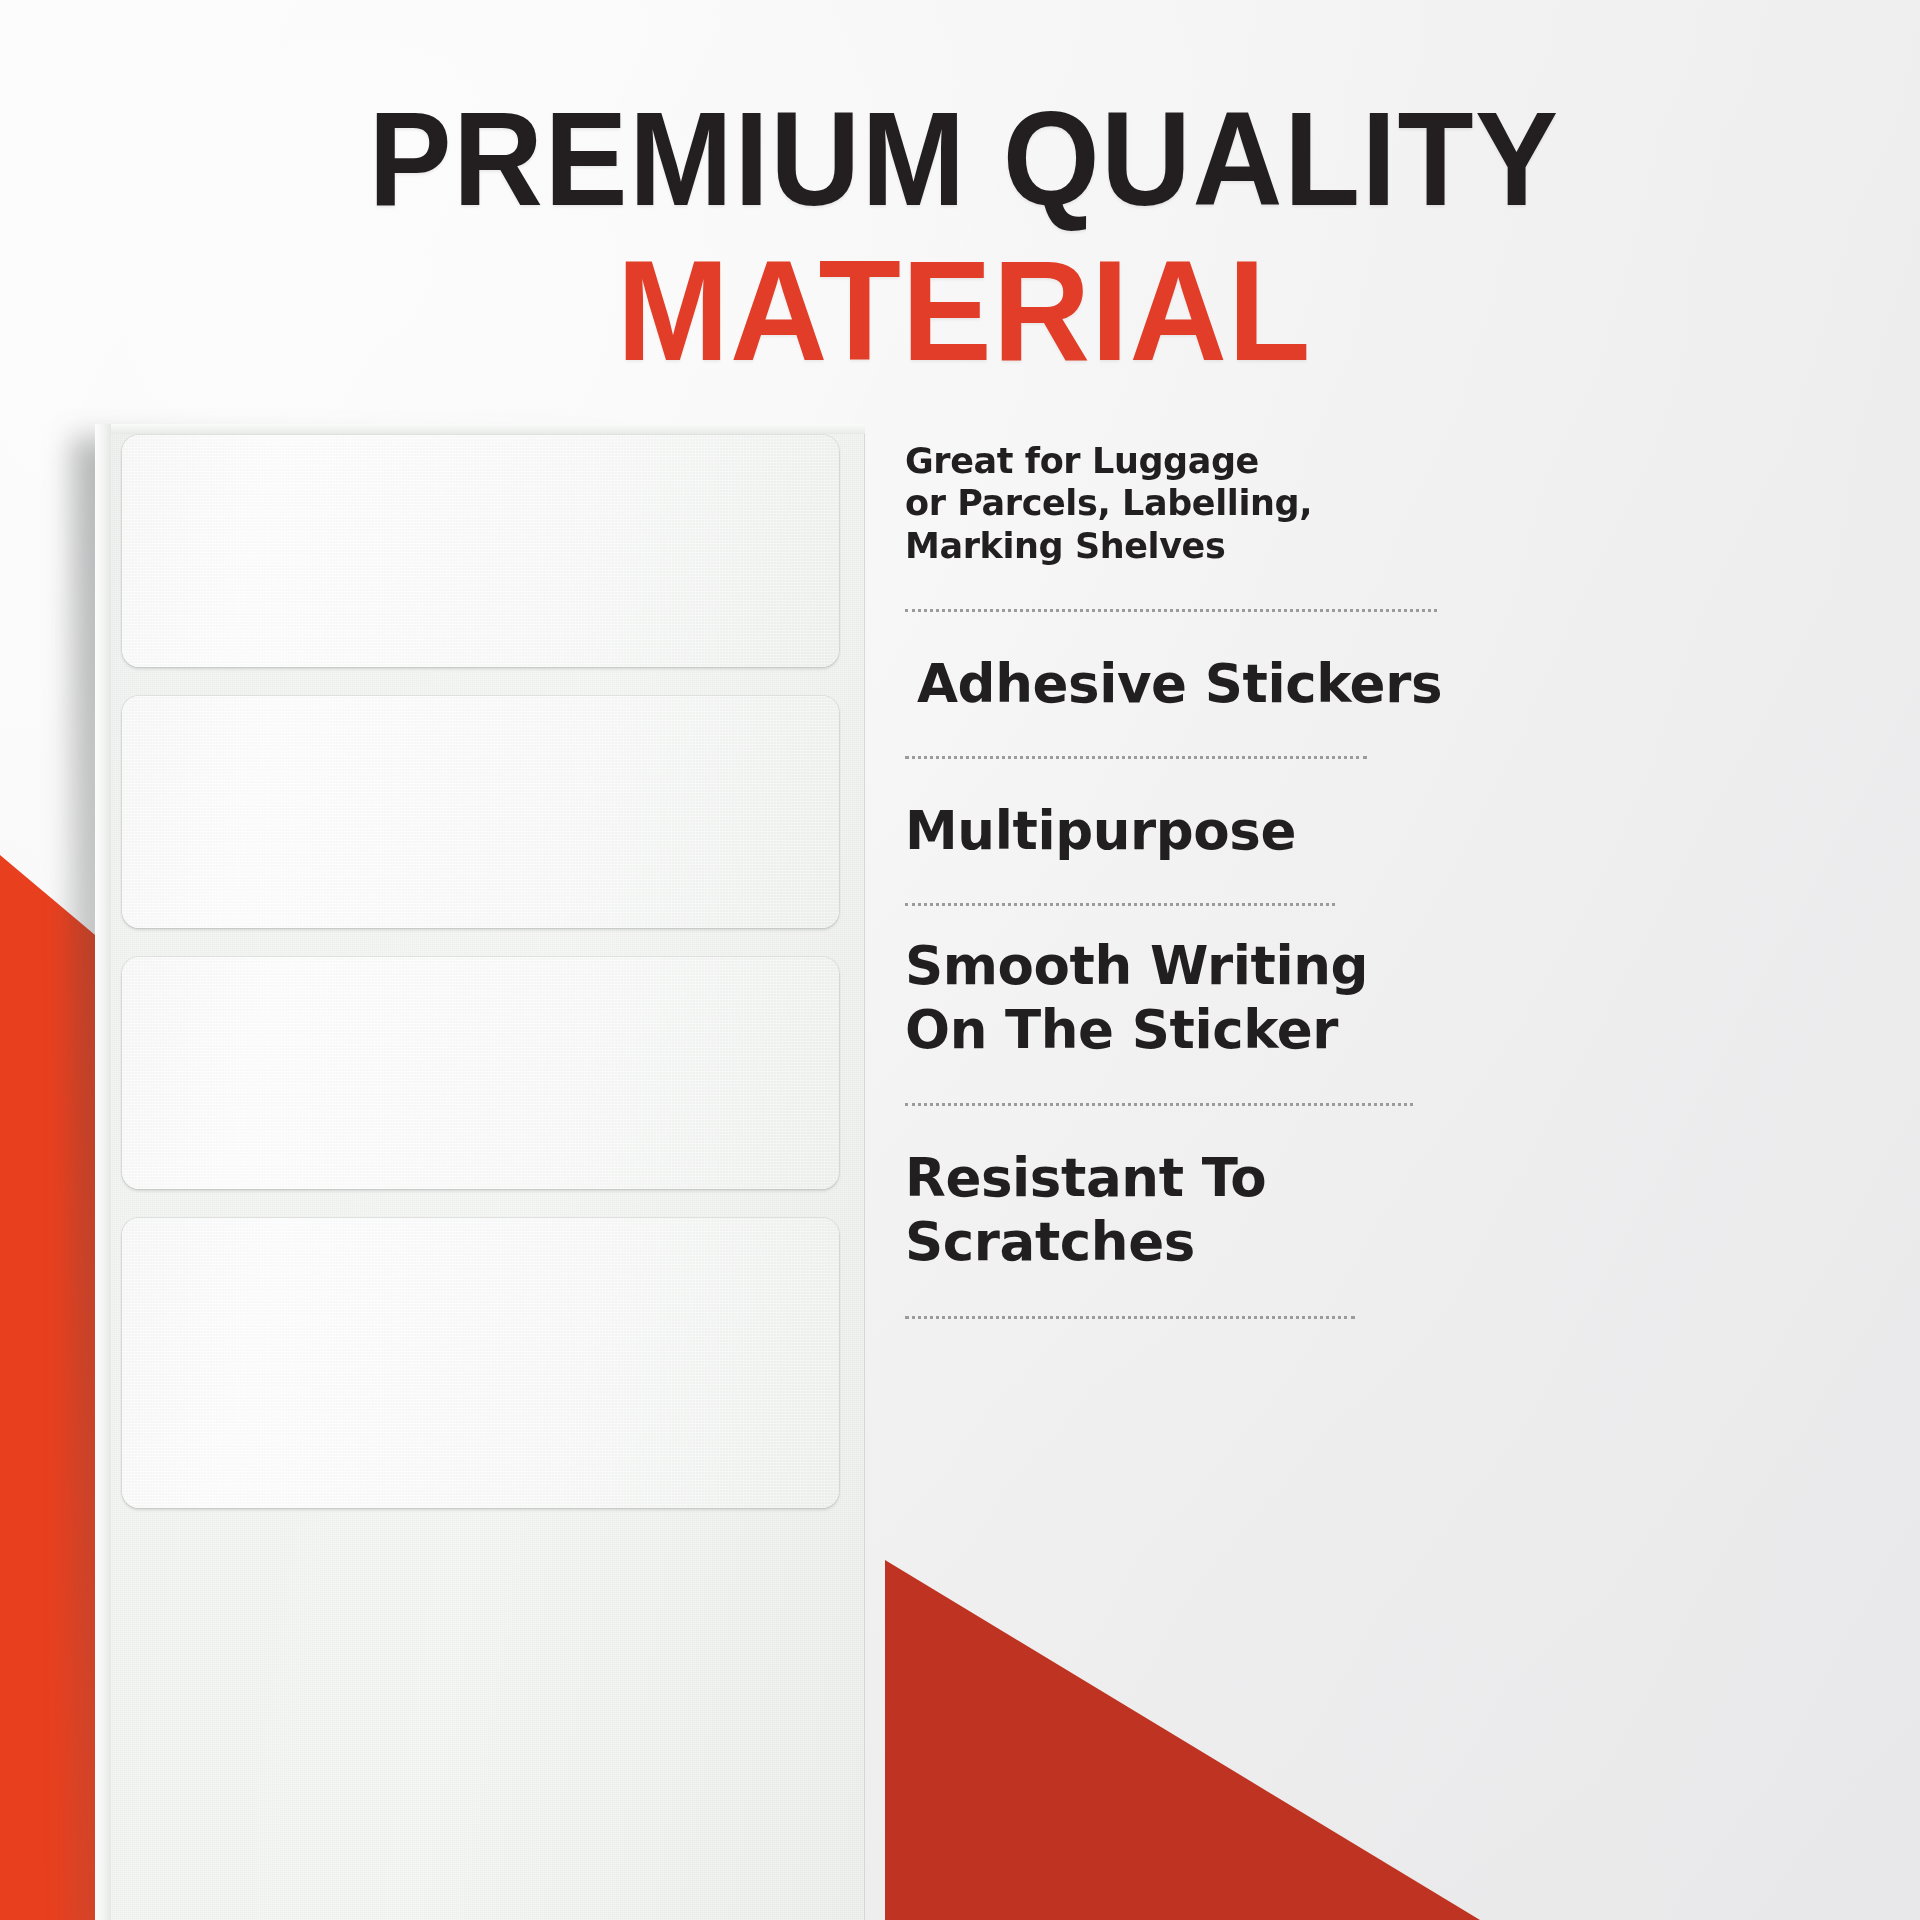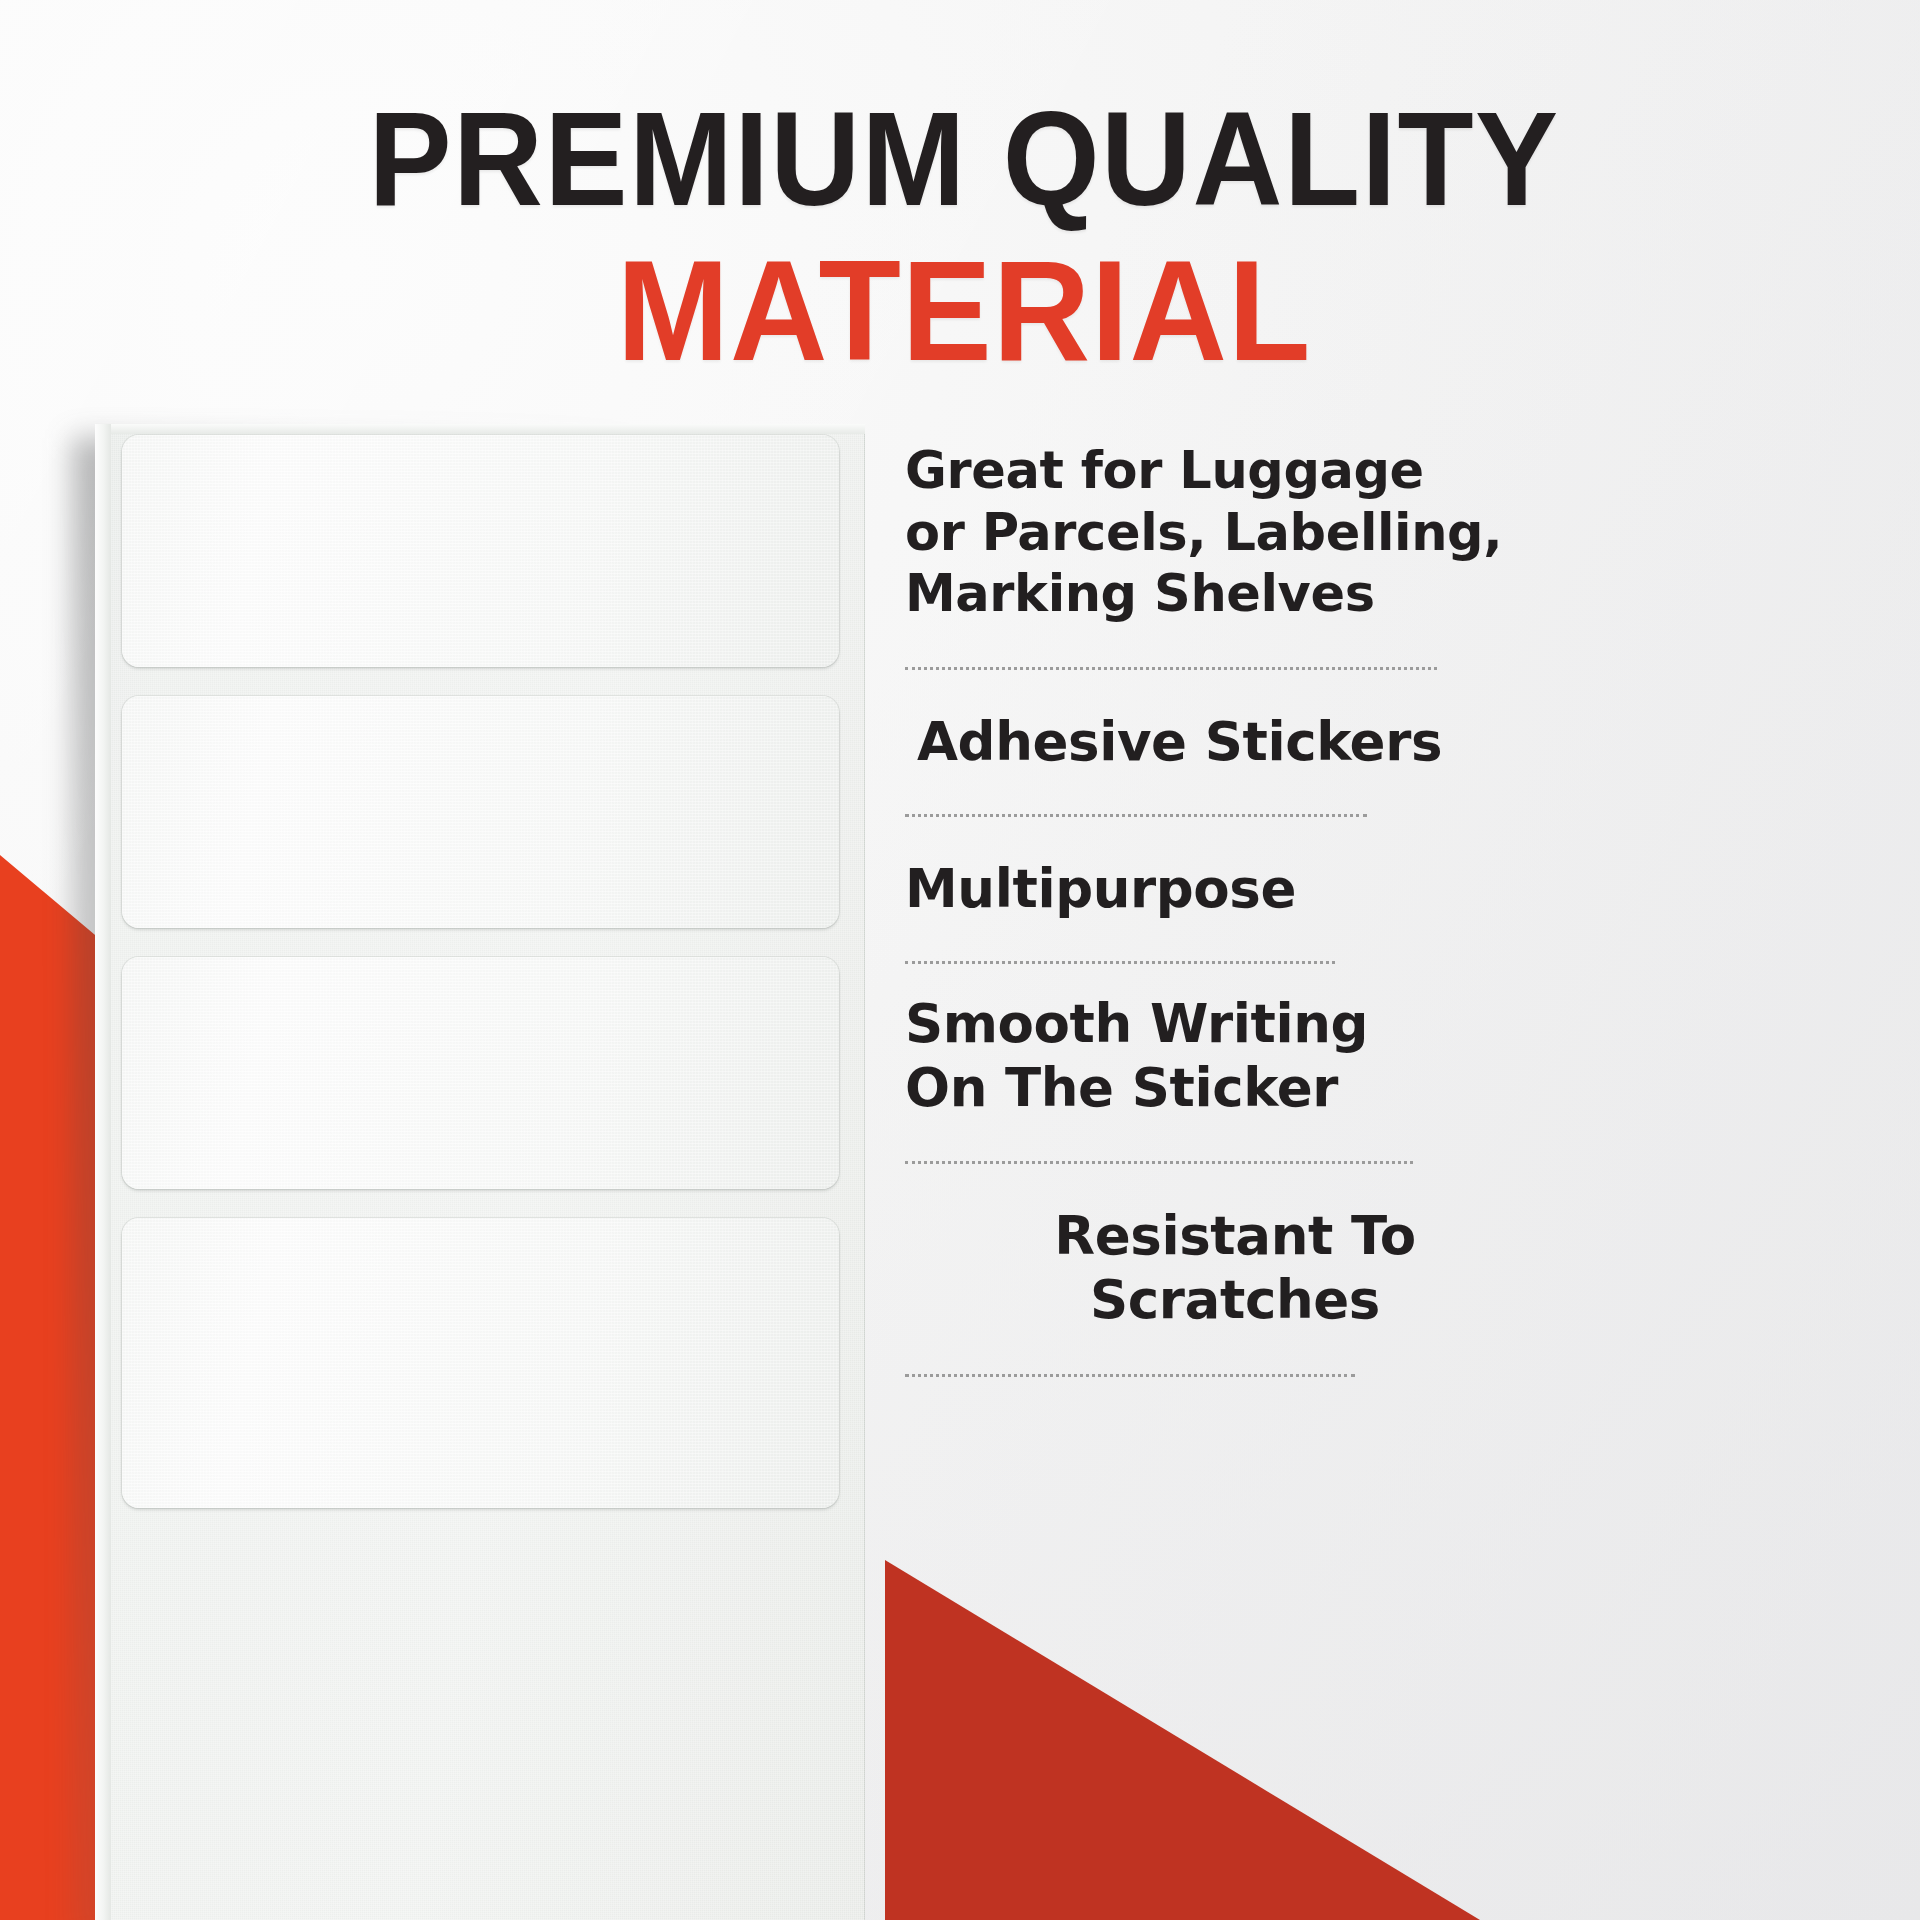--- a/index.html
+++ b/index.html
@@ -118,29 +118,29 @@
     font-weight:700;
     font-size:53px;line-height:1.21;
     color:#221f20;letter-spacing:-0.4px;
     white-space:pre-line;
   }
   .feature-sep{
     height:0;border-top:3px dotted #9b9b9b;
     margin:0;
   }
   
-  #feat-0 .feature-text{font-size:51px;}
+  #feat-0 .feature-text{font-size:35px;}
   #sep-0{margin:42px 0 0 0;width:532px;}
   #feat-1{margin-top:40px;margin-left:12px;}
   #sep-1{margin:40px 0 0 0;width:462px;}
   #feat-2{margin-top:40px;}
   #sep-2{margin:40px 0 0 0;width:430px;}
   #feat-3{margin-top:28px;}
   #sep-3{margin:40px 0 0 0;width:508px;}
-  #feat-4{margin-top:40px;text-align:center;}
+  #feat-4{margin-top:40px;}
   #sep-4{margin:42px 0 0 0;width:450px;}
 </style>
 </head>
 <body style="background: rgb(244, 244, 244);">
 
 <div id="bg-base"></div>
 <div id="bg-vignette"></div>
 
 <div id="red-wedge-left"></div>
 <div id="red-wedge-left-shade"></div>

